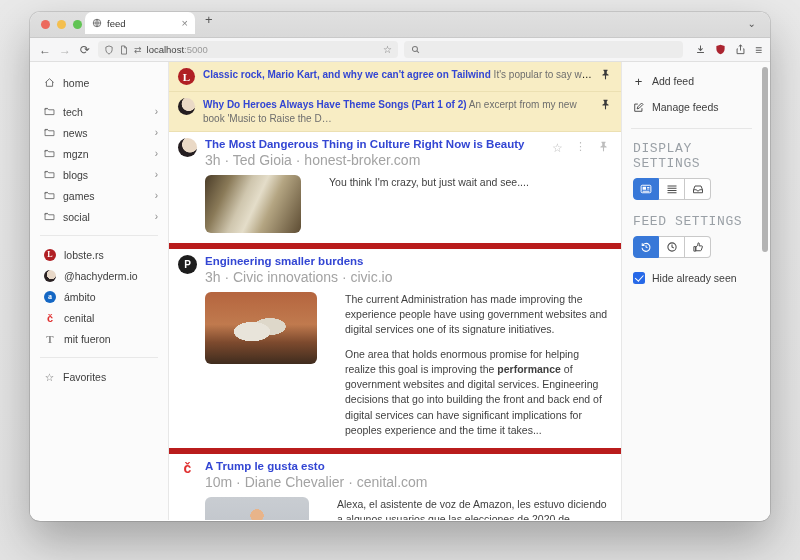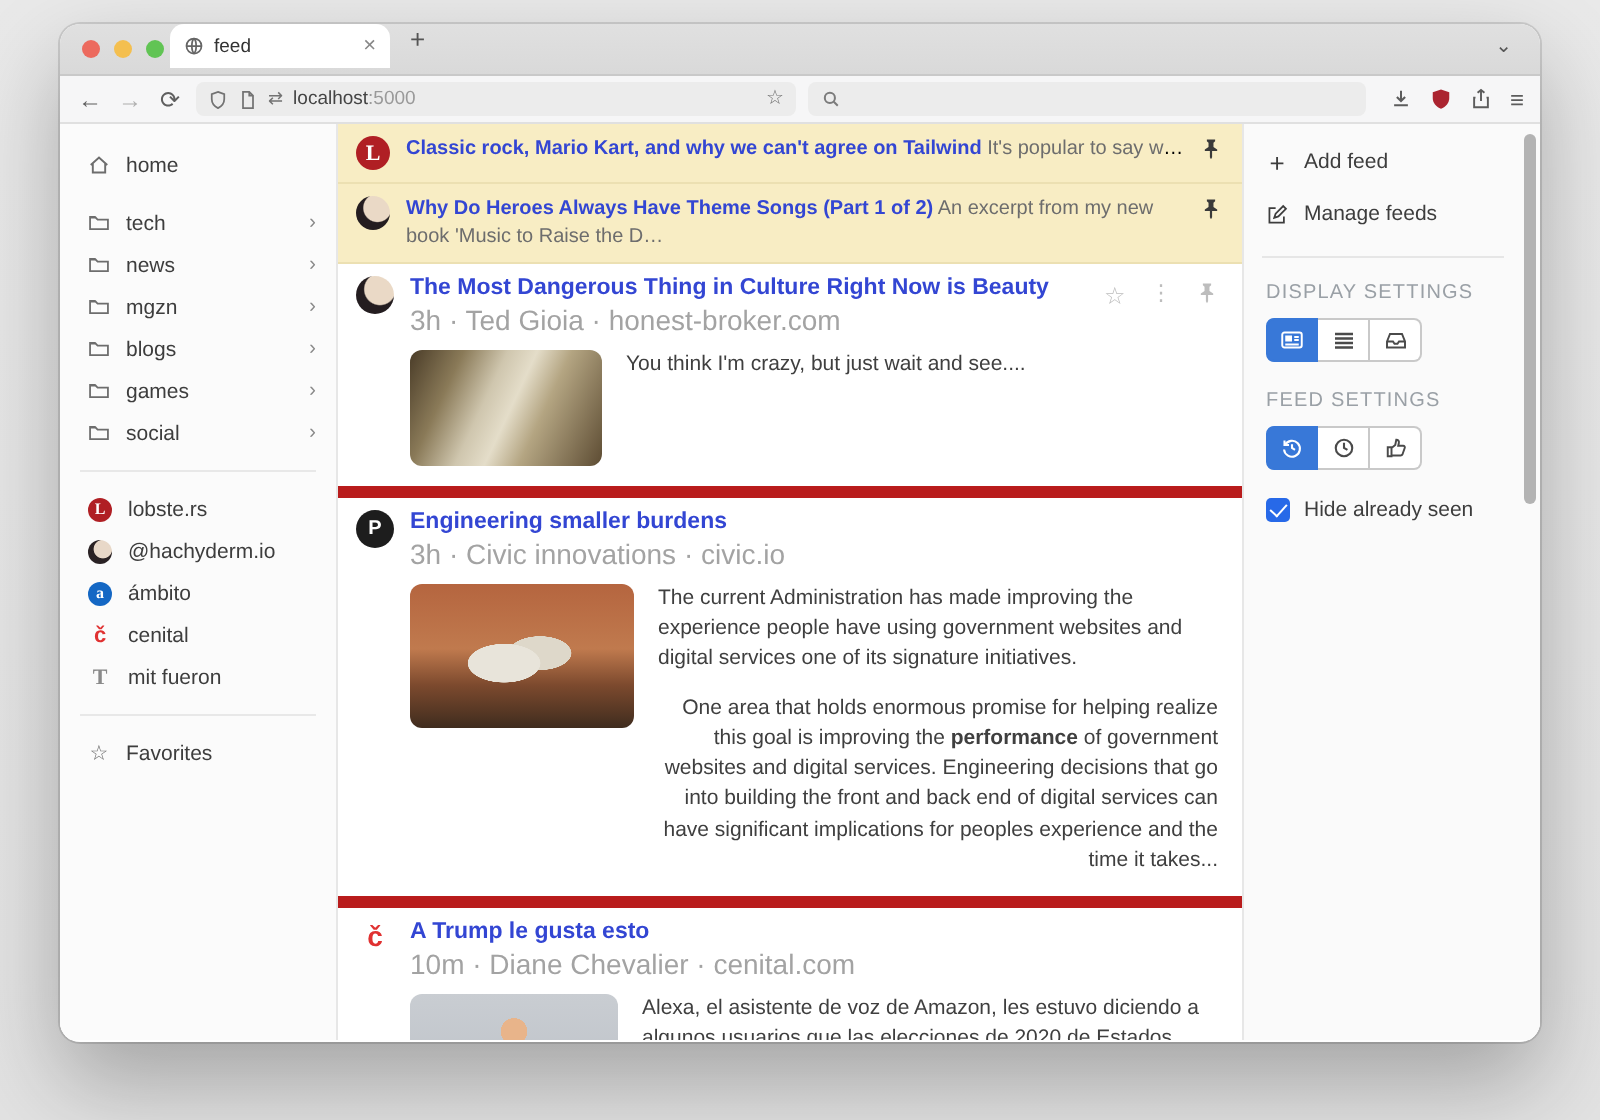--- a/index.html
+++ b/index.html
@@ -94,24 +94,24 @@
   .pin-ic { color:#3a3a3a; flex:none; width:11px; height:11px; margin-top:1px; }
   .pin-ic.faint, .row-ic { color:#bdbdbd; }
   .avatar20 { width:19px; height:19px; border-radius:50%; flex:none; }
   .av-face { background:radial-gradient(circle at 63% 35%, #ead9c6 0 44%, #241d20 48%); }
   .av-dark { background:#1d1d1d; color:#fff; font-size:10px; font-weight:bold; display:flex; align-items:center; justify-content:center; }
   .av-cenital { color:#e03131; font-weight:bold; font-size:14px; width:19px; text-align:center; flex:none; }
   .article { border-bottom:6px solid #b91c1c; padding:6px 12px 10px 9px; display:flex; gap:8px; }
   .art-body { flex:1; min-width:0; }
   .art-title { font-size:11.5px; font-weight:bold; color:var(--title_blue,#3346d3); }
   .art-meta { font-size:14px; color:#a3a3a3; margin-top:2px; }
-  .art-row { display:flex; gap:12px; margin-top:7px; }
+  .art-row { display:flex; gap:28px; margin-top:7px; }
   .thumb { border-radius:6px; flex:none; }
   .art-text { flex:1; font-size:10.5px; color:#3f3f3f; line-height:1.45; min-width:0; }
-  .art-text p + p { margin-top:9px;text-align:right; }
+  .art-text p + p { margin-top:9px; }
   .hover-icons { display:flex; gap:12px; align-items:center; flex:none; margin-top:2px; }
   .hover-icons .kebab { color:#bdbdbd; font-size:11px; }
   .hover-icons svg, .hover-icons .star { width:11px; height:11px; color:#bdbdbd; font-size:12px; }
   .th-statue { width:96px; height:58px;
     background:linear-gradient(115deg,#4a3c28 0%,#8a7a58 22%,#cfc6ae 40%,#e4ddc9 52%,#b4a582 66%,#5d4c33 100%);
   }
   .th-cart { width:112px; height:72px;
     background:
       radial-gradient(ellipse 30px 16px at 42% 55%, #e8e4da 0 60%, transparent 61%),
       radial-gradient(ellipse 26px 14px at 58% 48%, #ded8ca 0 60%, transparent 61%),
@@ -133,21 +133,21 @@
   .panel-search {
     height:22px; background:#fff; border:1px solid #ddd; border-radius:4px;
     display:flex; align-items:center; gap:5px; padding:0 6px; margin-bottom:14px;
   }
   .panel-search svg{ width:9px; height:9px; color:#b5b5b5; flex:none; }
   .panel-search input{ border:none; outline:none; width:100%; font-size:9px; color:#444; background:transparent; font-family:inherit; }
   .panel-search input::placeholder{ color:#c2c2c2; }
   .panel-item { display:flex; align-items:center; gap:8px; height:18px; margin-bottom:8px; }
   .panel-item svg { width:11px; height:11px; color:#3d3d3d; flex:none; }
   .panel-div { border-top:1px solid #e6e6e6; margin:12px 0 12px -2px; }
-  .panel-label { font-size:10px; letter-spacing:.6px; color:#9aa0a6; margin-bottom:7px; }
+  .panel-label { font-size:13px; letter-spacing:.6px; color:#9aa0a6; margin-bottom:7px;font-family:Liberation Mono, monospace; }
   .btn-group { display:flex; margin-bottom:14px; }
   .pbtn {
     width:26px; height:22px; border:1px solid #c9c9c9; background:#fff;
     display:flex; align-items:center; justify-content:center; color:#4a4a4a;
   }
   .pbtn + .pbtn { border-left:none; }
   .pbtn:first-child{ border-radius:4px 0 0 4px; } .pbtn:last-child{ border-radius:0 4px 4px 0; }
   .pbtn.active { background:var(--accent,#3878d8); border-color:var(--accent,#3878d8); color:#fff; }
   .pbtn svg { width:12px; height:12px; }
   .check-row { display:flex; align-items:center; gap:7px; }

